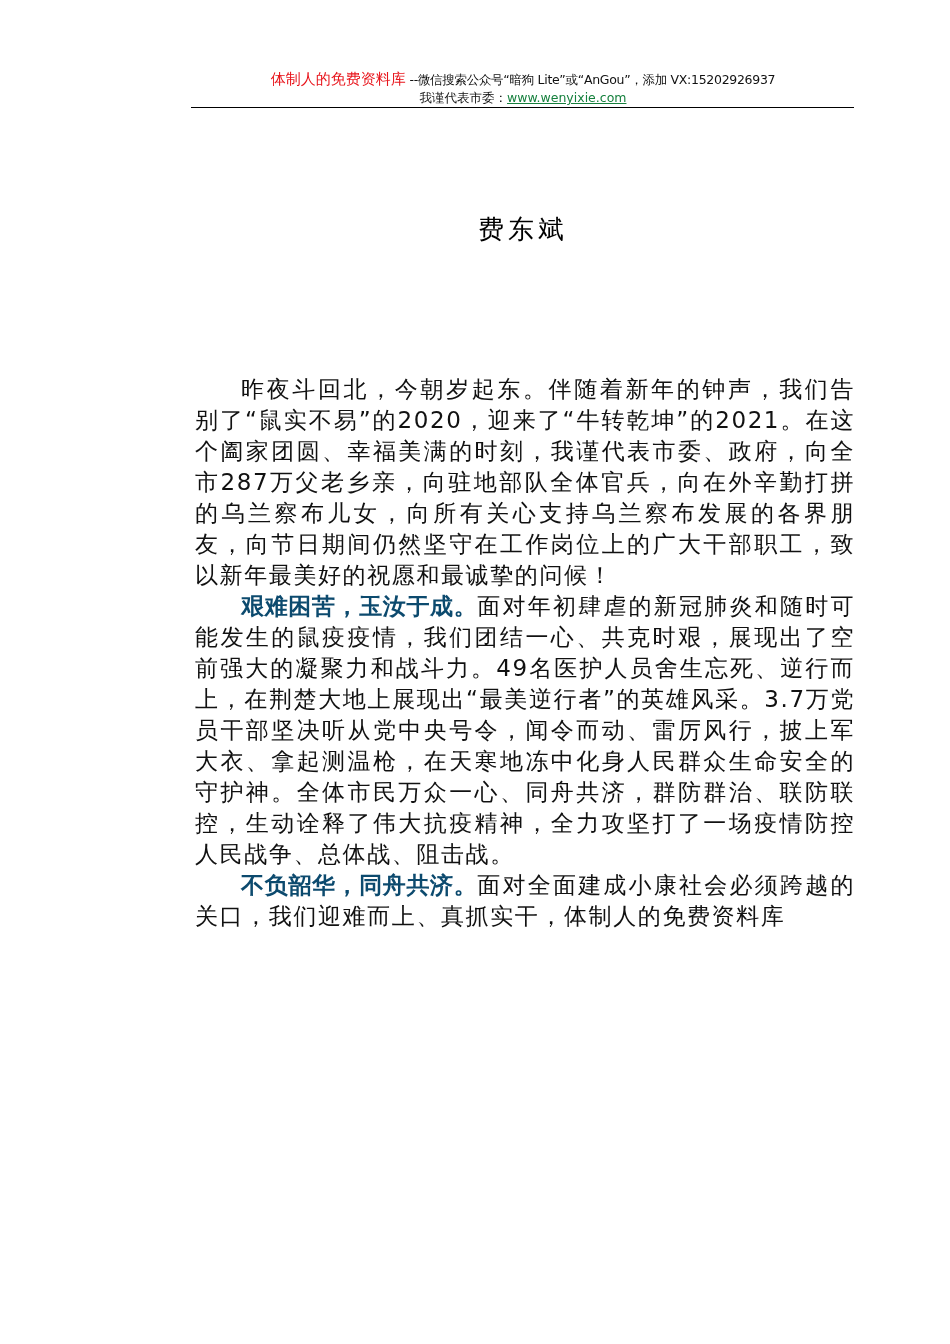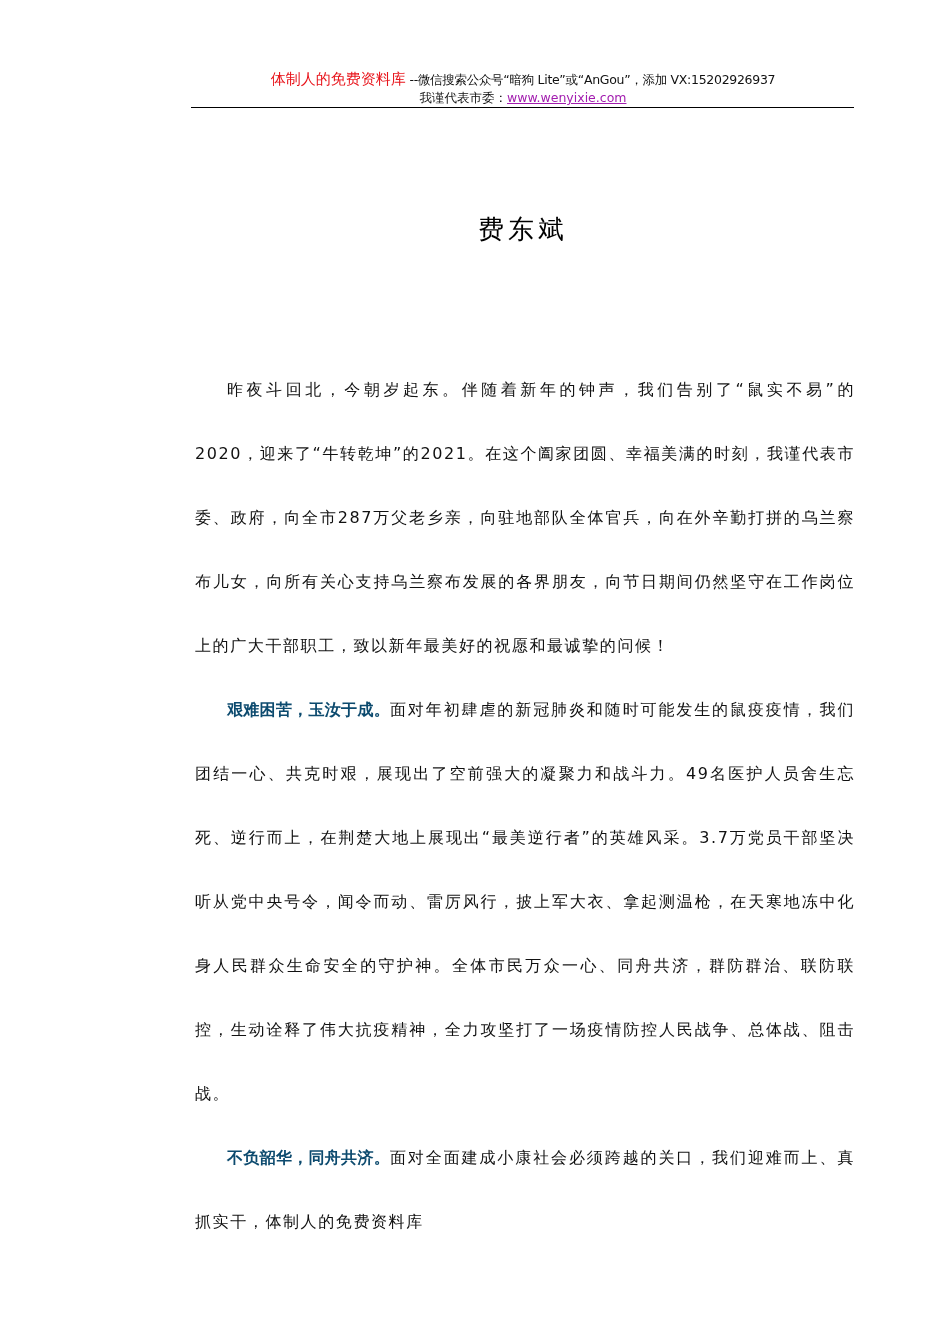--- a/index.html
+++ b/index.html
@@ -7,37 +7,37 @@
   .page { position: absolute; left: 0; top: 0; width: 800px; height: 1344px; background: #fff; margin-left: 48px; }
   .hdr1 {
     position: absolute; left: 0; width: 950px; top: 70px; text-align: center;
     font-family: "DejaVu Sans", sans-serif; font-size: 12.5px; color: #111; letter-spacing: -0.3px;
   }
   .hdr1 .red { color: #e8141b; font-size: 15px; letter-spacing: 0; }
   .hdr2 {
     position: absolute; left: 0; width: 950px; top: 90px; text-align: center;
     font-family: "DejaVu Sans", sans-serif; font-size: 12.5px; color: #111;
   }
-  .hdr2 a { color: #a21caf; text-decoration: underline; }
+  .hdr2 a { color: #15803d; text-decoration: underline; }
   .rule { position: absolute; left: 143px; top: 107px; width: 663px; height: 1px; background: #000; }
   .title {
     position: absolute; left: 0; width: 950px; top: 168px; text-align: center;
     font-family: "DejaVu Serif", serif; font-weight: bold; font-size: 34px; color: #000; letter-spacing: 1px;
   }
   .author {
     position: absolute; left: 0; width: 950px; top: 212px; text-align: center;
     font-family: "DejaVu Serif", serif; font-size: 26px; color: #000; letter-spacing: 4px;
   }
   .date {
     position: absolute; left: 0; width: 950px; top: 282px; text-align: center;
     font-family: "Liberation Serif", serif; font-size: 23px; color: #000;
   }
   .body {
-    position: absolute; left: 147px; top: 358px; width: 660px;
-    font-family: "DejaVu Sans", sans-serif; font-size: 16px; line-height: 64px; color: #111;
+    position: absolute; left: 147px; top: 374px; width: 660px;
+    font-family: "DejaVu Sans", sans-serif; font-size: 23px; line-height: 31px; color: #111;
     text-align: justify; letter-spacing: 1.6px;
   }
   .body p { margin: 0; text-indent: 2em; }
   .body p .lead { font-weight: bold; color: #0c4a6e; letter-spacing: 0; }
 </style>
 </head>
 <body>
 
 <div class="page">
 

